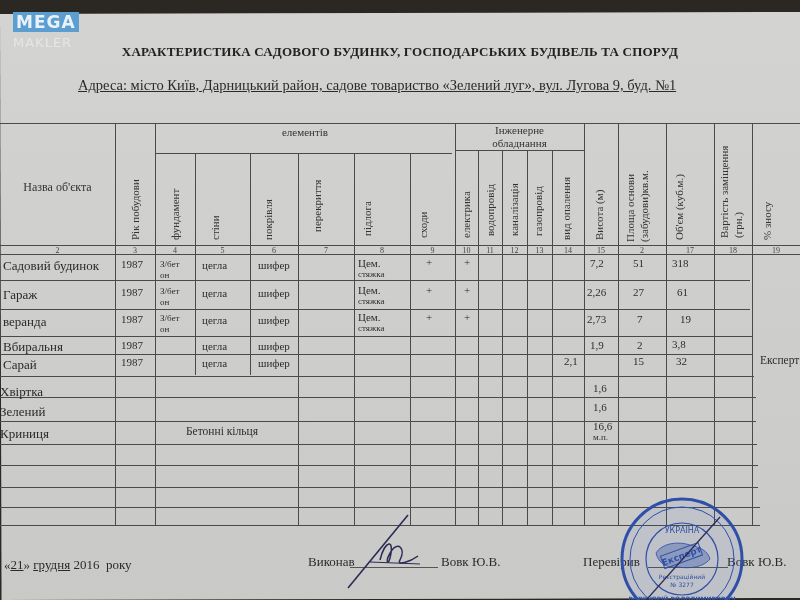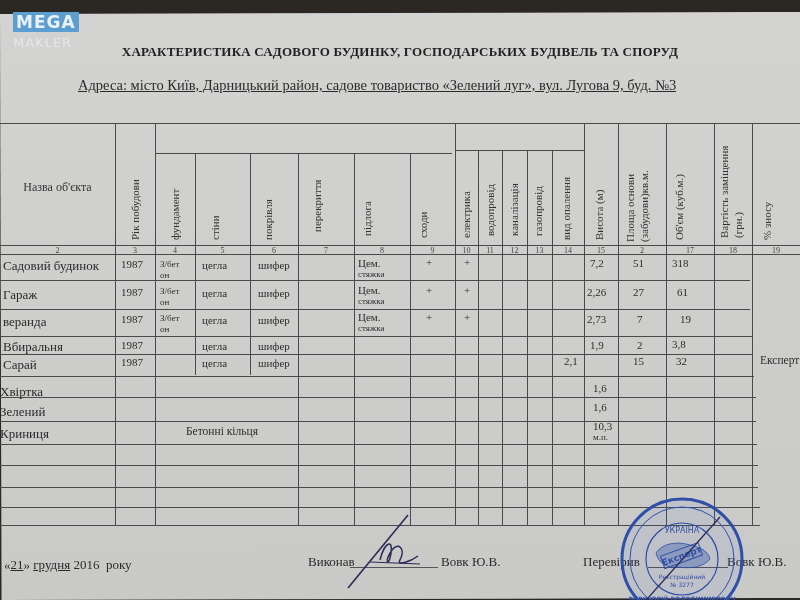--- a/index.html
+++ b/index.html
@@ -54,21 +54,21 @@
 <body>
 
 <div class="paper"></div>
 
 <div class="watermark">
   <span class="wm-mega">MEGA</span>
   <span class="wm-makler">MAKLER</span>
 </div>
 
 <div class="title">ХАРАКТЕРИСТИКА САДОВОГО БУДИНКУ,  ГОСПОДАРСЬКИХ  БУДІВЕЛЬ ТА СПОРУД</div>
-<div class="address">Адреса: місто Київ,  Дарницький район, садове товариство «Зелений луг», вул. Лугова 9, буд. №3</div>
+<div class="address">Адреса: місто Київ,  Дарницький район, садове товариство «Зелений луг», вул. Лугова 9, буд. №1</div>
 
 <div class="grid">
 
   <div class="hl" style="left:0;top:123px;width:800px"></div>
   <div class="hl" style="left:155px;top:153px;width:297px"></div>
   <div class="hl" style="left:455px;top:150px;width:129px"></div>
   <div class="hl" style="left:0;top:245px;width:800px"></div>
   <div class="hl" style="left:0;top:254px;width:800px"></div>
   <div class="hl" style="left:0;top:280px;width:750px"></div>
   <div class="hl" style="left:0;top:309px;width:750px"></div>
@@ -97,27 +97,32 @@
   <div class="vl" style="left:552px;top:150px;height:375px"></div>
   <div class="vl" style="left:584px;top:123px;height:402px"></div>
   <div class="vl" style="left:618px;top:123px;height:402px"></div>
   <div class="vl" style="left:666px;top:123px;height:402px"></div>
   <div class="vl" style="left:714px;top:123px;height:402px"></div>
   <div class="vl" style="left:752px;top:123px;height:402px"></div>
 
   <div class="hdr" style="left:0;top:180px;width:115px;font-size:12px">Назва об'єкта</div>
   <div class="vert" style="left:129px;top:240px">Рік побудови</div>
   <div class="hdr" style="left:155px;top:126px;width:300px;line-height:13px">
+    <div>елементів</div>
   </div>
   <div class="vert" style="left:169px;top:240px">фундамент</div>
   <div class="vert" style="left:209px;top:240px">стіни</div>
   <div class="vert" style="left:262px;top:240px">покрівля</div>
   <div class="vert" style="left:311px;top:232px">перекриття</div>
   <div class="vert" style="left:361px;top:236px">підлога</div>
   <div class="vert" style="left:417px;top:238px">сходи</div>
+  <div class="hdr" style="left:455px;top:124px;width:129px;line-height:13px">
+    <div>Інженерне</div>
+    <div>обладнання</div>
+  </div>
   <div class="vert" style="left:460px;top:238px">електрика</div>
   <div class="vert" style="left:484px;top:236px">водопровід</div>
   <div class="vert" style="left:508px;top:236px">каналізація</div>
   <div class="vert" style="left:532px;top:236px">газопровід</div>
   <div class="vert" style="left:560px;top:240px">вид  опалення</div>
   <div class="vert" style="left:593px;top:240px">Висота  (м)</div>
   <div class="vert" style="left:623px;top:242px;line-height:14px">
     <div>Площа основи</div>
     <div>(забудови)кв.м.</div>
   </div>
@@ -234,21 +239,21 @@
 
   <div>
     <div class="cell name" style="left:0;top:404px">Зелений</div>
     <div class="cell" style="left:593px;top:401px">1,6</div>
   </div>
 
   <div>
     <div class="cell name" style="left:0;top:426px">Криниця</div>
     <div class="cell" style="left:186px;top:425px;font-size:11.5px">Бетонні кільця</div>
     <div class="cell small" style="left:593px;top:421px">
-        <div style="font-size:11px">10,3</div>
+        <div style="font-size:11px">16,6</div>
         <div>м.п.</div>
       </div>
   </div>
 
   <div class="cell" style="left:760px;top:354px;font-size:11.5px">Експерт</div>
 </div>
 
 <div class="footer-text" style="left:4px;top:557px">
   <span>«</span><span style="text-decoration:underline">21</span><span>»</span>
   <span style="text-decoration:underline">грудня</span>

